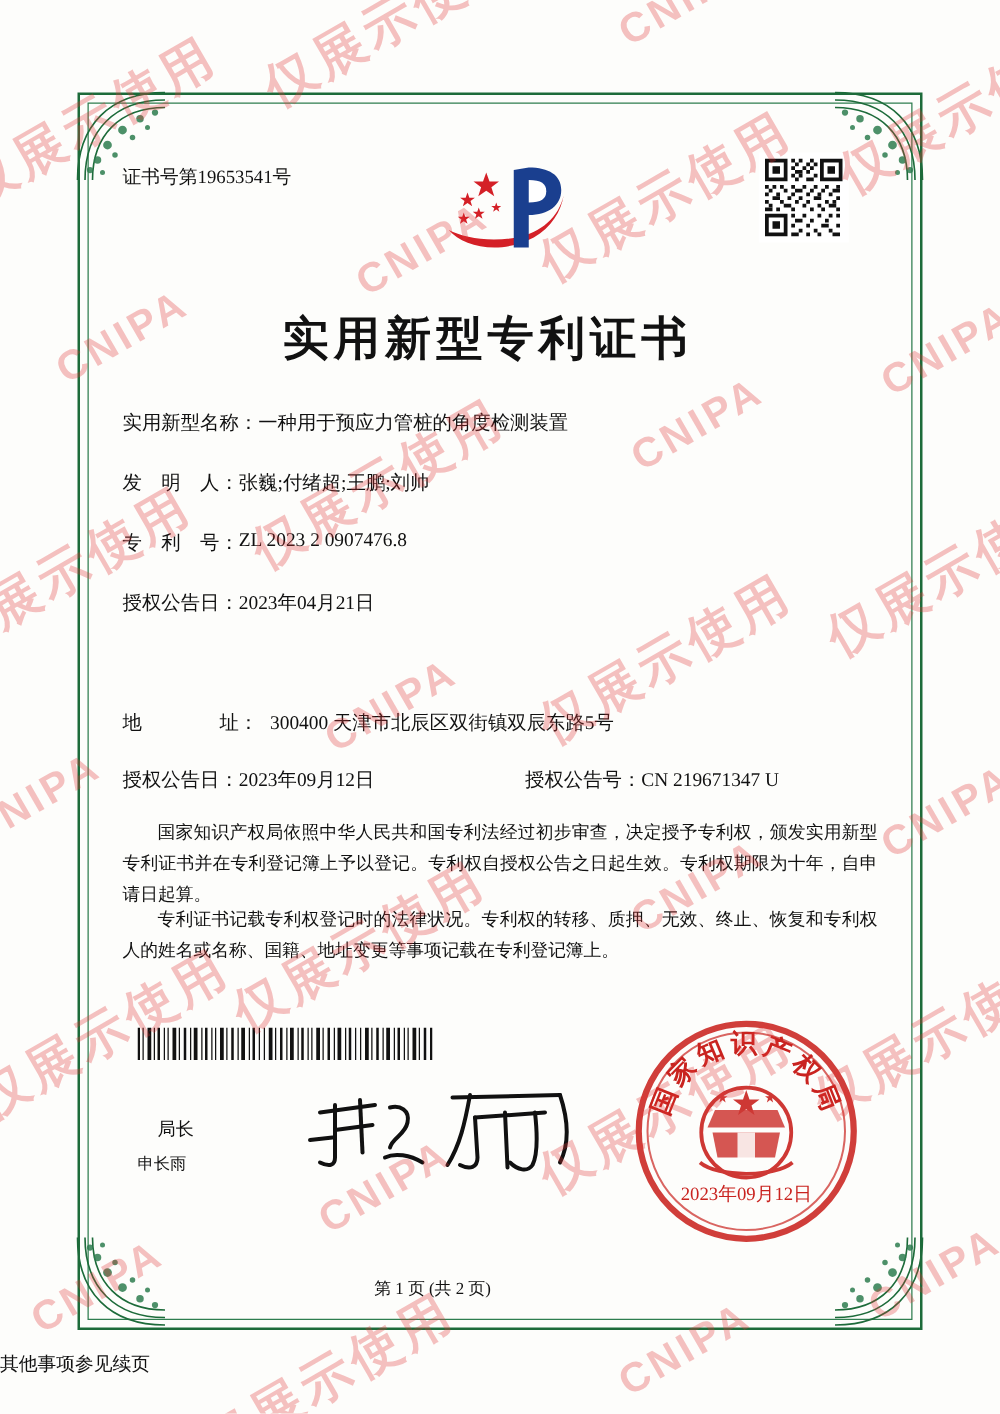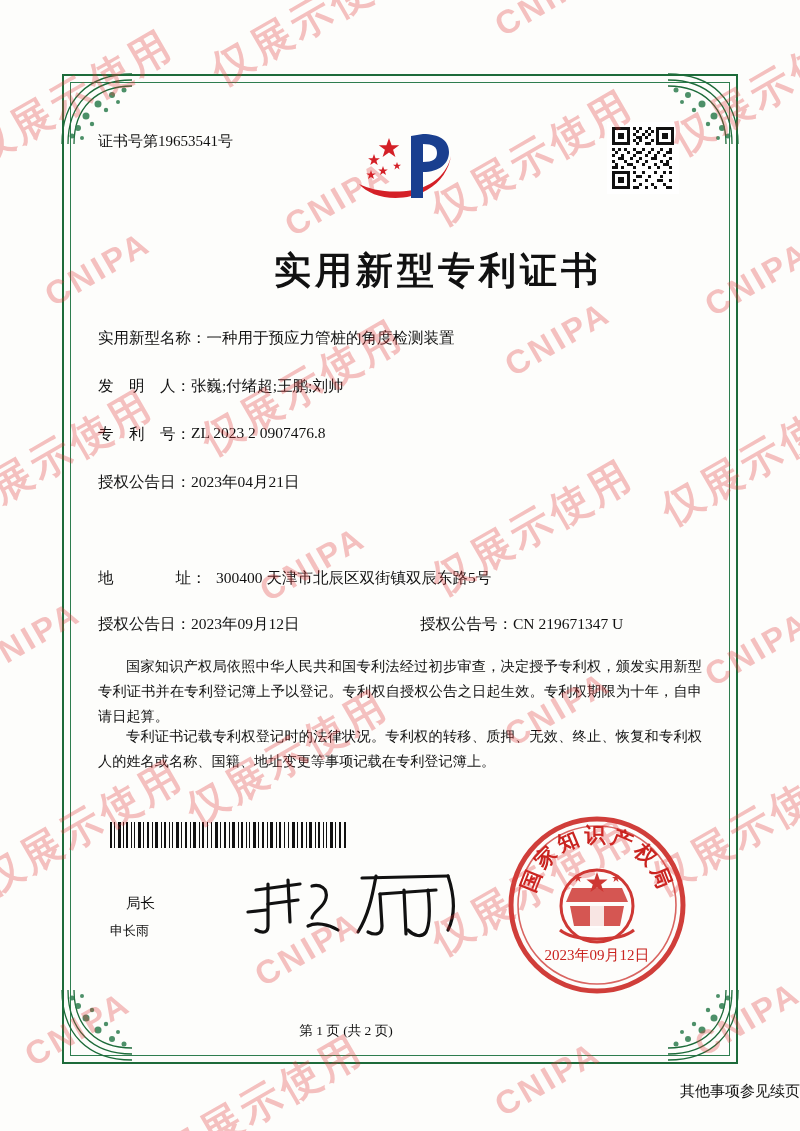--- a/index.html
+++ b/index.html
@@ -80,21 +80,20 @@
   }
 
   #title{
     position:absolute;left:0;top:172px;width:656px;
     text-align:center;
     font-size:37px;
     font-weight:bold;
     letter-spacing:4px;
     color:#111;
     font-family:"Liberation Serif", serif;
-    padding-left:48px;
   }
 
   .field{
     position:absolute;
     left:36px;
     width:612px;
     font-size:15.5px;
     color:#111;
     white-space:nowrap;
   }
@@ -151,21 +150,21 @@
     font-size:15px;color:#c9231f;
     font-family:"Liberation Serif", serif;
   }
 
   #pagenum{
     position:absolute;left:0;top:948px;width:568px;
     text-align:center;font-size:13.5px;color:#111;
   }
   #footnote{
     position:absolute;left:0;top:1082px;width:800px;
-    text-align:right;font-size:15px;color:#111;
+    text-align:left;font-size:15px;color:#111;
     z-index:4;
   }
 </style>
 </head>
 <body>
 
 <div id="page-frame"></div>
 
 <div class="corner c-tl">
   <svg width="78" height="78" viewBox="0 0 78 78">

